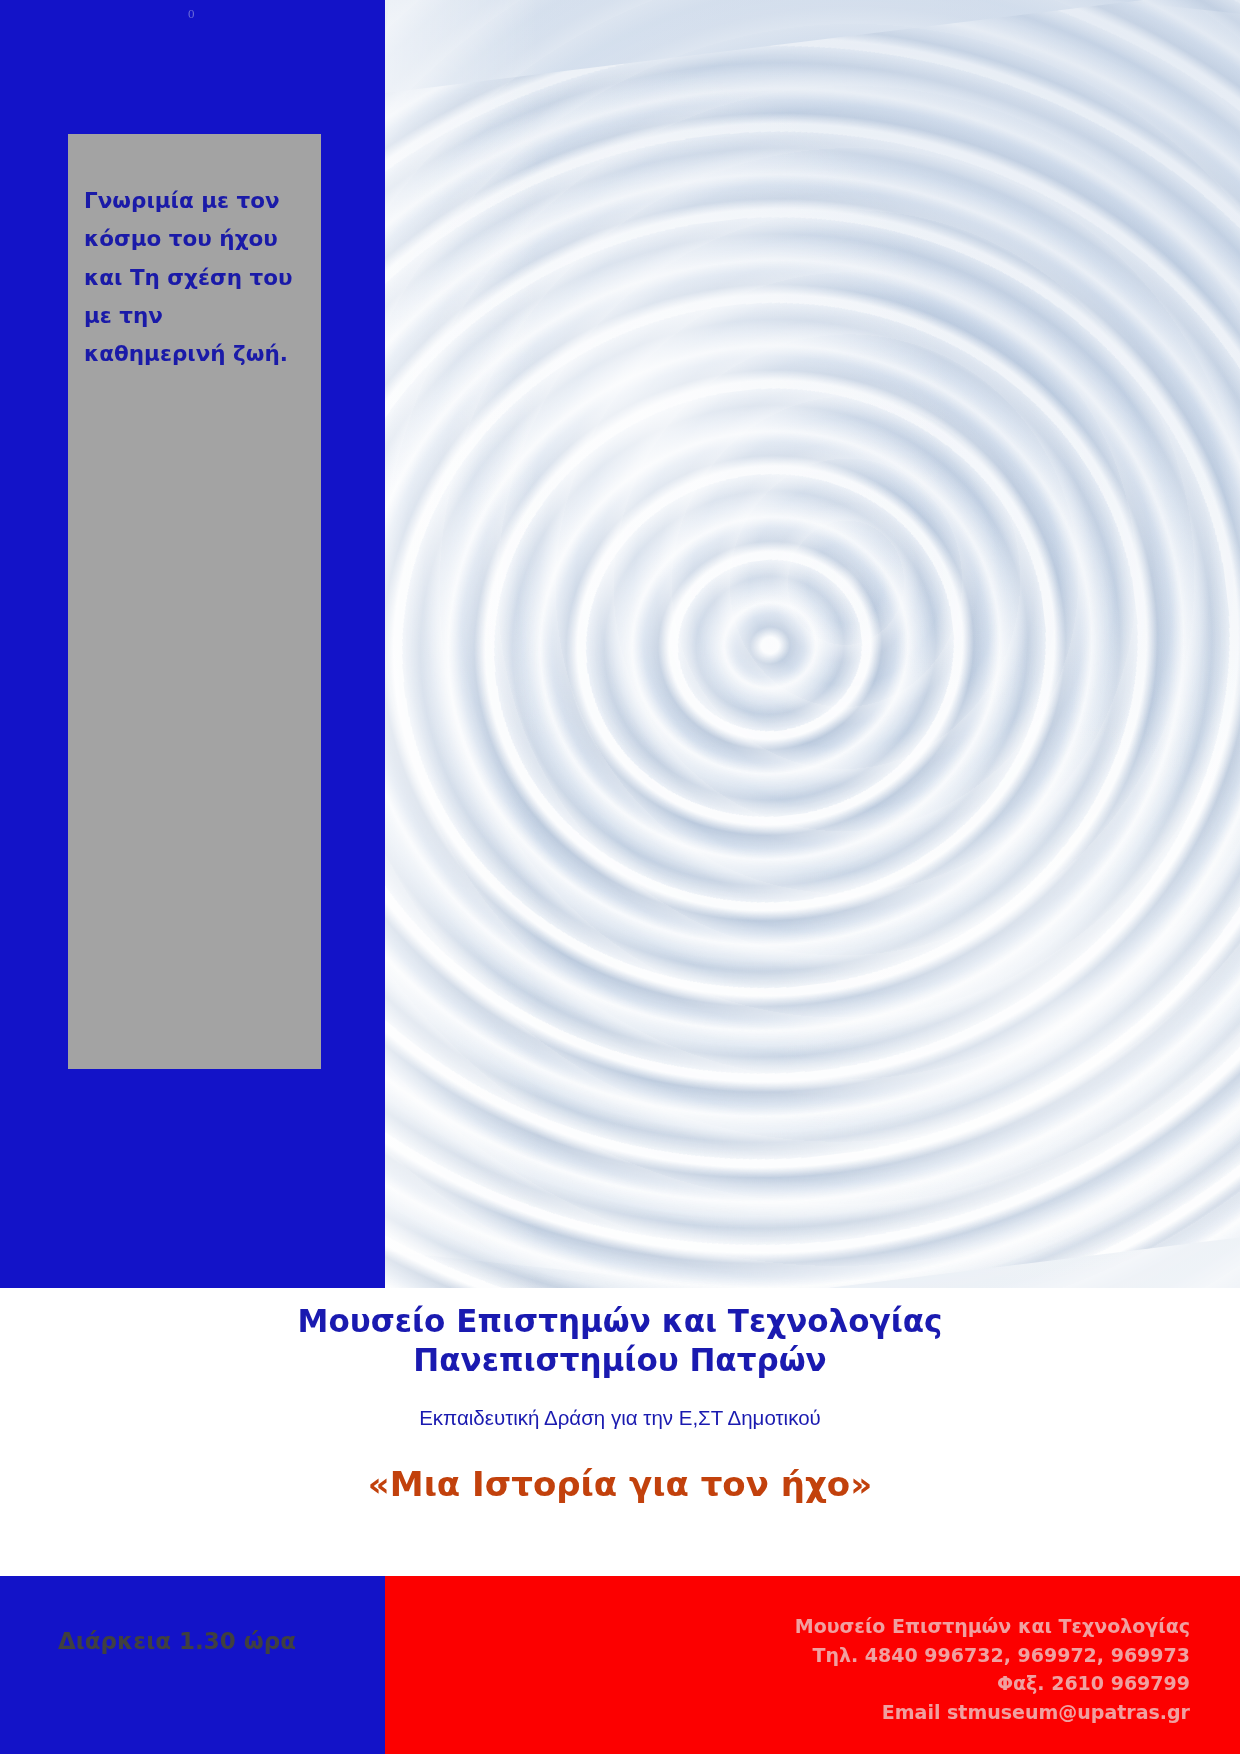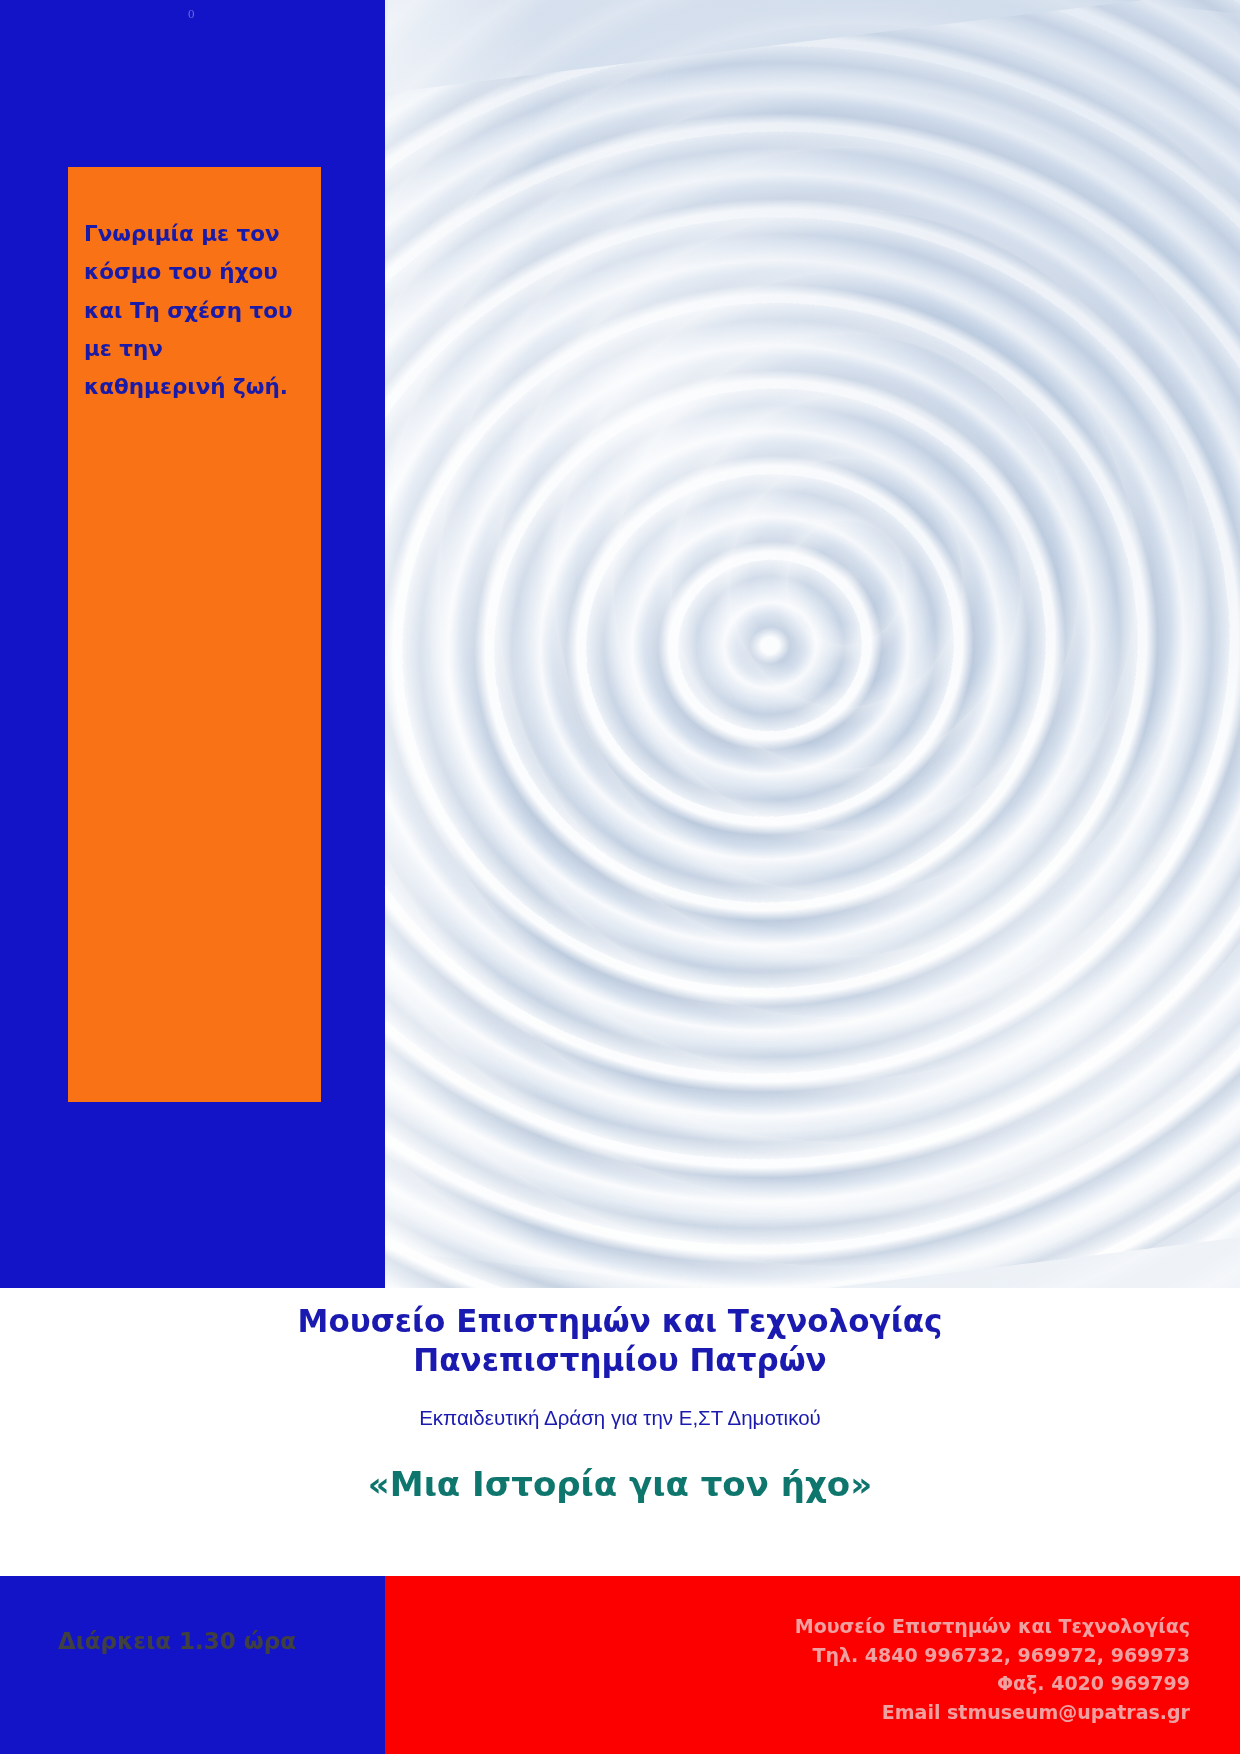--- a/index.html
+++ b/index.html
@@ -100,24 +100,23 @@
     color: #6a6ad8;
     font-family: "Liberation Serif", serif;
   }
 
   .text-card {
     position: absolute;
     left: 68px;
     top: 134px;
     width: 253px;
     height: 935px;
-    background: #f97316;
+    background: #a3a3a3;
     box-sizing: border-box;
     padding: 48px 22px 10px 16px;
-    margin-top: 33px;
   }
   .text-card p {
     margin: 0;
     color: #1a1aa8;
     font-weight: bold;
     font-size: 21.5px;
     line-height: 1.78;
     font-family: "DejaVu Sans", sans-serif;
   }
   .text-card .block-gap-lg { height: 62px; }
@@ -142,21 +141,21 @@
     font-family: "DejaVu Sans", sans-serif;
   }
   .mid .museum-line1 { padding-top: 14px; }
   .mid .subtitle {
     color: #1a1ab0;
     font-size: 20.5px;
     margin-top: 26px;
     font-family: Liberation Sans, sans-serif;
   }
   .mid .event-title {
-    color: #0f766e;
+    color: #c2410c;
     font-weight: bold;
     font-size: 34px;
     margin-top: 34px;
     font-family: "DejaVu Sans", sans-serif;
   }
 
   
   .bottom {
     position: absolute;
     left: 0;
@@ -233,18 +232,18 @@
     <div class="event-title">«Μια Ιστορία για τον ήχο»</div>
   </div>
 
   <div class="bottom">
     <div class="left-block"></div>
     <div class="right-block"></div>
     <div class="duration">Διάρκεια  1.30 ώρα</div>
     <div class="contact">
       <div>Μουσείο Επιστημών και Τεχνολογίας</div>
       <div>Τηλ. 4840 996732, 969972, 969973</div>
-      <div>Φαξ. 4020 969799</div>
+      <div>Φαξ. 2610 969799</div>
       <div>Email stmuseum@upatras.gr</div>
     </div>
   </div>
 
 </div>
 
 </body></html>

